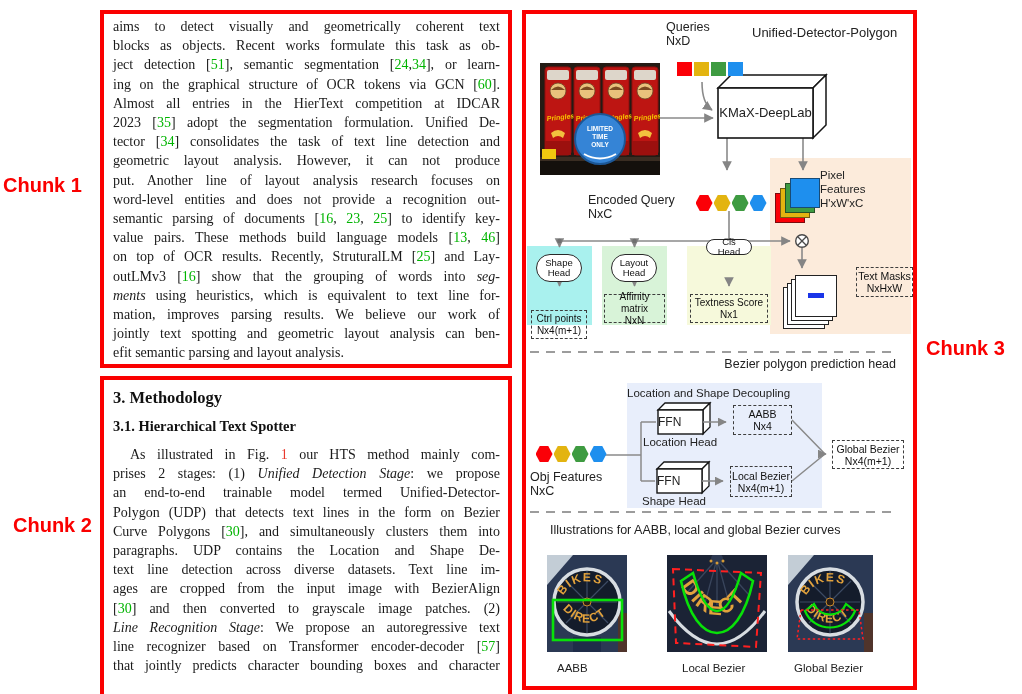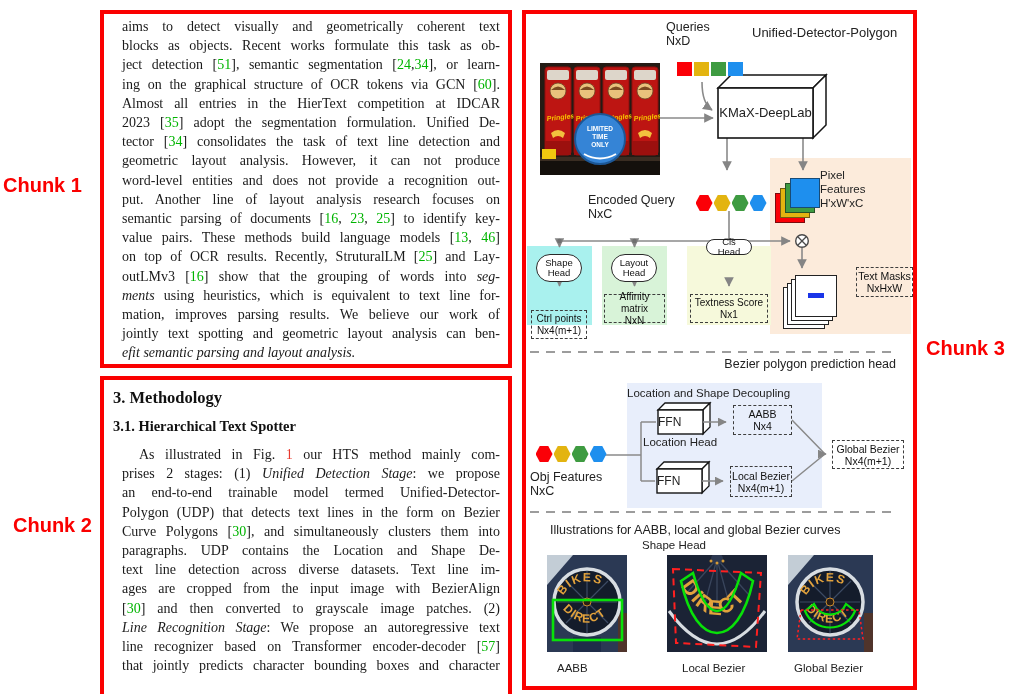--- a/index.html
+++ b/index.html
@@ -7,22 +7,22 @@
     --cyan:#a9f1ee; --pgreen:#d8f3d8; --pyellow:#f6f9db; --peach:#fcebdb; --pblue:#e8eefb;
     --qred:#fb0007; --qyellow:#e3b410; --qgreen:#3e9b41; --qblue:#1e8fee;
   }
   *{box-sizing:border-box; margin:0; padding:0;}
   body{width:1022px;height:694px;overflow:hidden;background:#fff;font-family:"Liberation Sans",sans-serif;}
   .page{position:relative;width:1022px;height:694px;background:#fff;overflow:hidden;}
   .chunk-label{position:absolute;font-family:"Liberation Sans",sans-serif;font-weight:bold;font-size:20px;color:var(--annred);}
   .rbox{position:absolute;border:4px solid var(--annred);background:#fff;}
   
   .paper{font-family:"Liberation Serif",serif;font-size:14px;color:#1a1a1a;}
-  .tline{text-align:justify;text-align-last:justify;line-height:19.2px;white-space:normal;margin-left:9px;}
-  .tline.noj{text-align-last:left;font-style:italic;}
+  .tline{text-align:justify;text-align-last:justify;line-height:19.2px;white-space:normal;}
+  .tline.noj{text-align-last:left;}
   .tline.ind{text-indent:17px;}
   .tk-g{color:var(--green);}
   .tk-r{color:var(--figred);}
   .tk-i{font-style:italic;}
   .h-main{font-family:"Liberation Serif",serif;font-weight:bold;font-size:16.5px;color:#111;margin:5px 0 10px 0;}
   .h-sub{font-family:"Liberation Serif",serif;font-weight:bold;font-size:14.5px;color:#111;margin:0 0 10px 0;}
   
   .fig{position:absolute;inset:0;}
   .fig .abs{position:absolute;}
   .flab{position:absolute;color:#222;line-height:1.15;}
@@ -53,22 +53,22 @@
   <div class="rbox" style="left:100px;top:10px;width:412px;height:358px;padding:3px 8px 0 9px;">
     <div class="paper">
         <div class="tline">aims to detect visually and geometrically coherent text</div>
         <div class="tline">blocks as objects.  Recent works formulate this task as ob-</div>
         <div class="tline">ject detection [<span class="tk-g">51</span>], semantic segmentation [<span class="tk-g">24</span>,<span class="tk-g">34</span>], or learn-</div>
         <div class="tline">ing on the graphical structure of OCR tokens via GCN [<span class="tk-g">60</span>].</div>
         <div class="tline">Almost all entries in the HierText competition at IDCAR</div>
         <div class="tline">2023 [<span class="tk-g">35</span>] adopt the segmentation formulation. Unified De-</div>
         <div class="tline">tector [<span class="tk-g">34</span>] consolidates the task of text line detection and</div>
         <div class="tline">geometric layout analysis.  However, it can not produce</div>
+        <div class="tline">put.  Another line of layout analysis research focuses on</div>
         <div class="tline">word-level entities and does not provide a recognition out-</div>
-        <div class="tline">put.  Another line of layout analysis research focuses on</div>
         <div class="tline">semantic parsing of documents [<span class="tk-g">16</span>, <span class="tk-g">23</span>, <span class="tk-g">25</span>] to identify key-</div>
         <div class="tline">value pairs. These methods build language models [<span class="tk-g">13</span>, <span class="tk-g">46</span>]</div>
         <div class="tline">on top of OCR results. Recently, StruturalLM [<span class="tk-g">25</span>] and Lay-</div>
         <div class="tline">outLMv3 [<span class="tk-g">16</span>] show that the grouping of words into <span class="tk-i">seg-</span></div>
         <div class="tline"><span class="tk-i">ments</span> using heuristics, which is equivalent to text line for-</div>
         <div class="tline">mation, improves parsing results.  We believe our work of</div>
         <div class="tline">jointly text spotting and geometric layout analysis can ben-</div>
         <div class="tline noj">efit semantic parsing and layout analysis.</div>
       </div>
   </div>
@@ -298,21 +298,21 @@
         <span class="hx c-red"></span><span class="hx c-yellow"></span><span class="hx c-green"></span><span class="hx c-blue"></span>
       </div>
       <div class="flab center" style="left:4px;top:456px;width:78px;font-size:12.5px;line-height:14px;">
         <div>Obj Features</div>
         <div>NxC</div>
       </div>
 
       <div class="flab center" style="left:132px;top:396px;width:45px;height:24px;line-height:24px;font-size:12px;">FFN</div>
       <div class="flab center" style="left:117px;top:422px;width:76px;font-size:11.5px;">Location Head</div>
       <div class="flab center" style="left:131px;top:455px;width:45px;height:24px;line-height:24px;font-size:12px;">FFN</div>
-      <div class="flab center" style="left:116px;top:481px;width:76px;font-size:11.5px;margin-top:44px;">Shape Head</div>
+      <div class="flab center" style="left:116px;top:481px;width:76px;font-size:11.5px;">Shape Head</div>
 
       <div class="dashedbox" style="left:207px;top:391px;width:59px;height:30px;font-size:10.5px;">
         <div>
             <div>AABB</div>
             <div>Nx4</div>
           </div>
       </div>
       <div class="dashedbox" style="left:204px;top:452px;width:62px;height:31px;font-size:10.5px;">
         <div>
             <div>Local Bezier</div>

